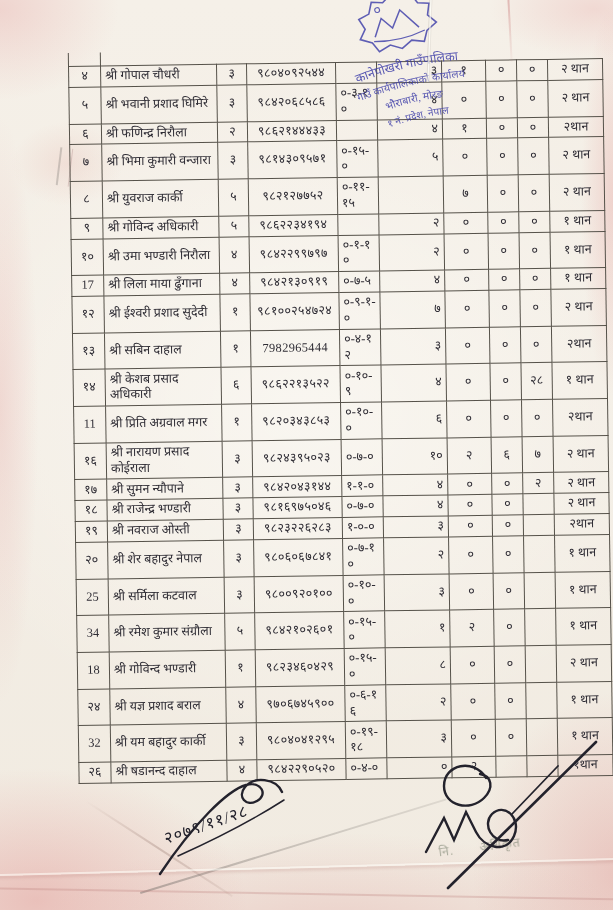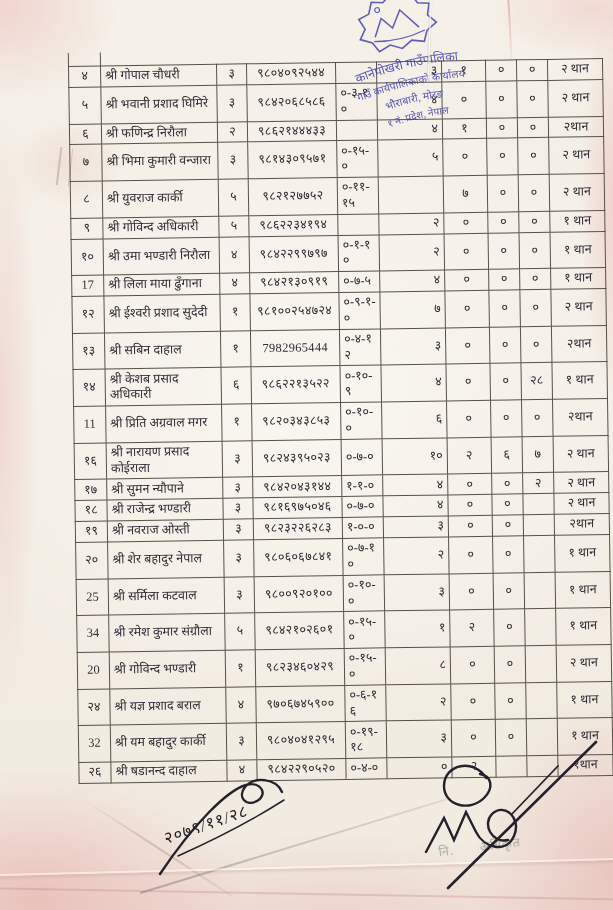--- a/index.html
+++ b/index.html
@@ -341,21 +341,21 @@
             <td class="c-ward">५</td>
             <td class="c-phone">९८४२१०२६०१</td>
             <td class="c-area">०-१५-०</td>
             <td class="c-n1">१</td>
             <td class="c-n2">२</td>
             <td class="c-n3">०</td>
             <td class="c-n4"></td>
             <td class="c-qty">१ थान</td>
           </tr>
           <tr>
-            <td class="c-sn">20</td>
+            <td class="c-sn">18</td>
             <td class="c-name">श्री गोविन्द भण्डारी</td>
             <td class="c-ward">१</td>
             <td class="c-phone">९८२३४६०४२९</td>
             <td class="c-area">०-१५-०</td>
             <td class="c-n1">८</td>
             <td class="c-n2">०</td>
             <td class="c-n3">०</td>
             <td class="c-n4"></td>
             <td class="c-qty">२ थान</td>
           </tr>

